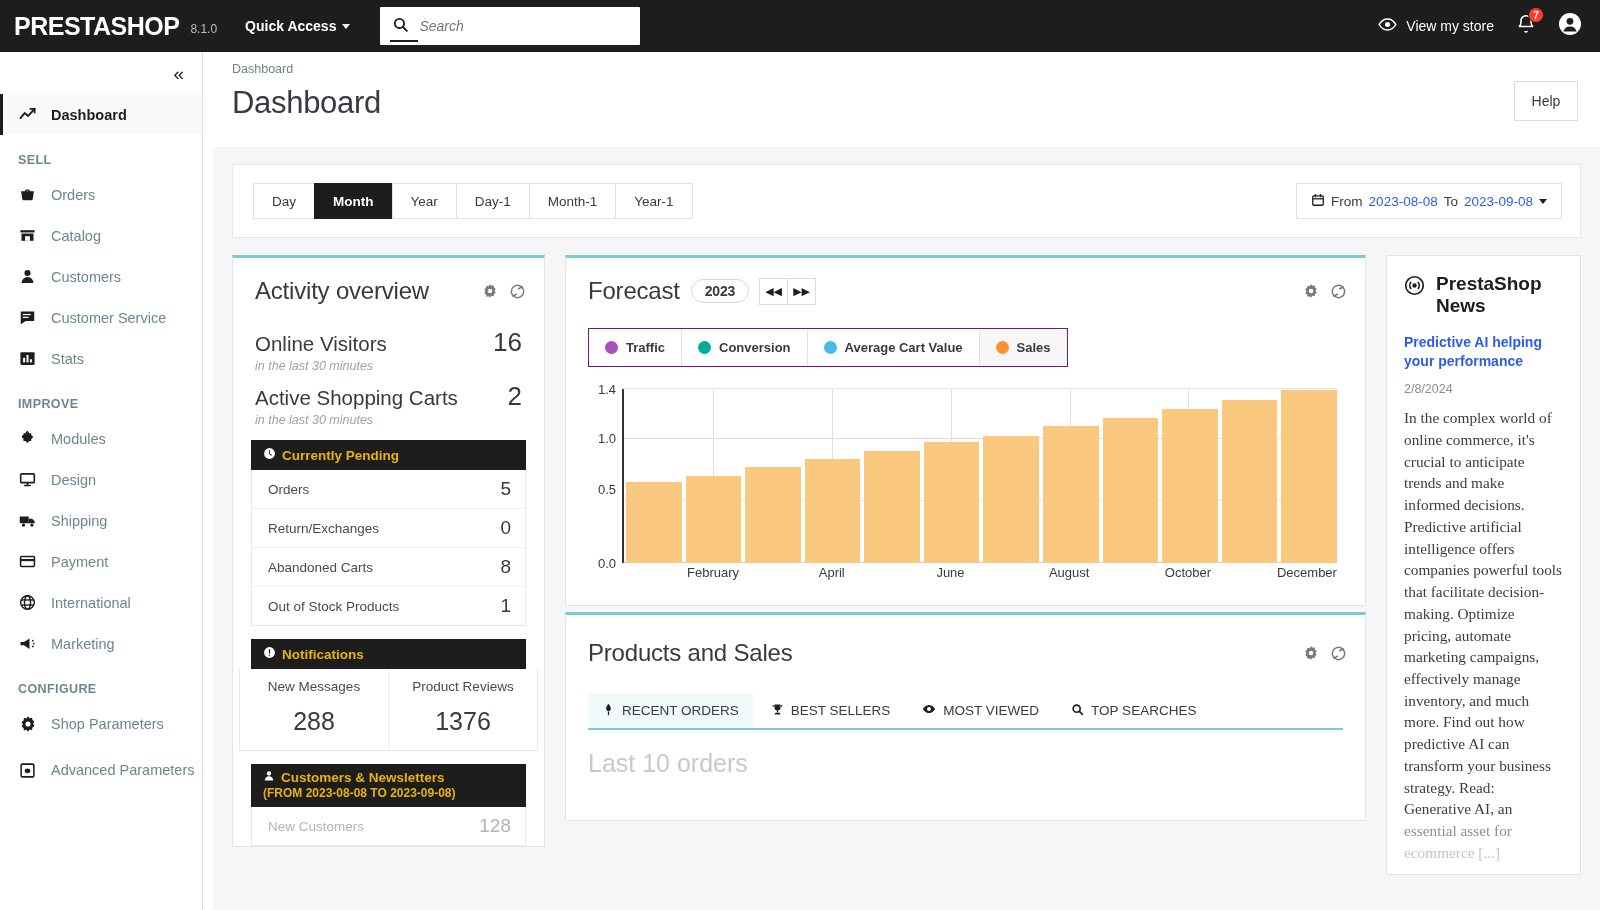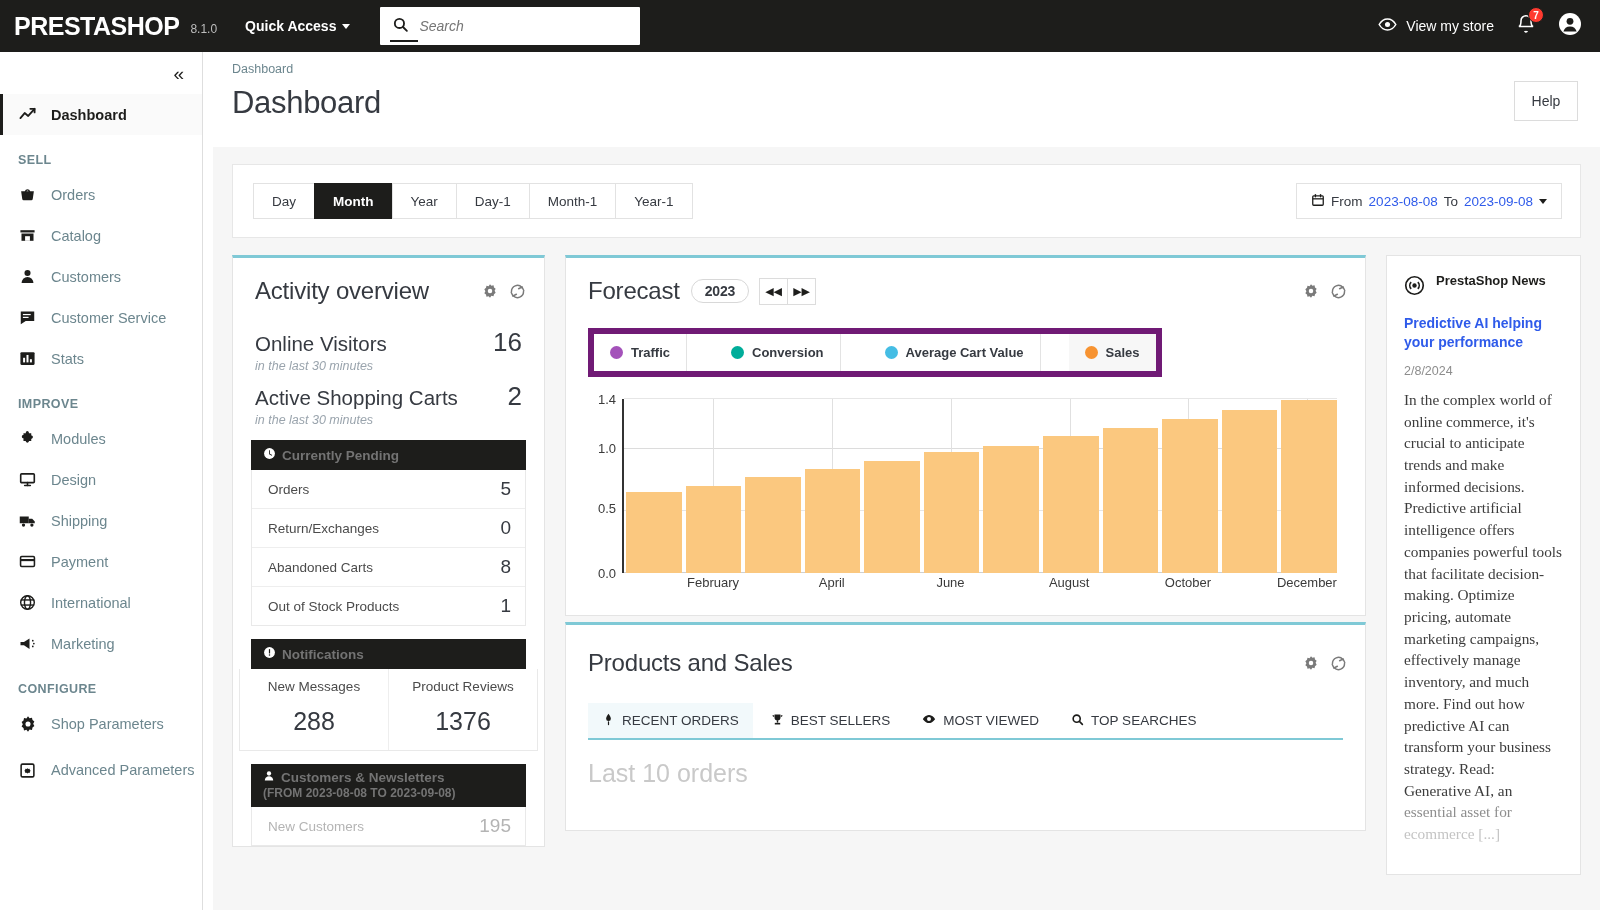--- a/index.html
+++ b/index.html
@@ -140,21 +140,21 @@
 
   
   .stat-row {
     display: flex; align-items: baseline; justify-content: space-between;
     padding: 0 22px;
   }
   .stat-label { font-size: 20.5px; color: #363a41; }
   .stat-value { font-size: 26px; color: #363a41; }
   .stat-sub { font-size: 12.5px; color: #9aa4ad; padding: 1px 22px 0 22px; font-style: italic; }
   .bar-head {
-    background: #1d1d1b; color: #737373; font-size: 13.5px; font-weight: 700;
+    background: #1d1d1b; color: #eab308; font-size: 13.5px; font-weight: 700;
     padding: 7px 12px; display: flex; align-items: center; gap: 6px;
     margin: 13px 18px 0 18px;
   }
   .bar-head.two-line { display:block; padding:6px 12px 7px 12px;}
   .bar-head .sub { font-size: 12px; font-weight: 700; display:block; padding-top:1px;}
   .list-box { margin: 0 18px; border: 1px solid #e9e9e9; border-top: 0; }
   .list-row {
     display: flex; justify-content: space-between; align-items: center;
     padding: 8px 14px 8px 16px; border-bottom: 1px solid #eeeeee;
     font-size: 13.5px; color: #4b4b4b;
@@ -174,21 +174,21 @@
     border: 1px solid #d8d8d8; border-radius: 14px; font-size: 14px;
     font-weight: 700; color: #363a41; padding: 3px 13px;
   }
   .nav-btns { display: flex; }
   .nav-btn {
     border: 1px solid #dcdcdc; background: #fff; width: 29px; height: 27px;
     display: flex; align-items: center; justify-content: center;
     cursor: pointer; margin-left: -1px; font-size: 11px; color: #1d1d1b;
   }
   .legend {
-    display: flex; margin: 23px 4px 0 22px; border: 6px solid #701a75; width: fit-content; gap: 28px;
+    display: flex; margin: 23px 4px 0 22px; border: 1px solid #701a75; width: fit-content;
   }
   .legend-item {
     display: flex; align-items: center; gap: 8px; font-size: 13px;
     color: #363a41; padding: 11px 16px; border-right: 1px solid #e3e3e3;
     cursor: pointer; font-weight:700;
   }
   .legend-item:last-child { border-right: 0; }
   .legend-item.sel { background: #f7f7f7; }
   .dot { width: 13px; height: 13px; border-radius: 50%; flex:0 0 13px;}
 
@@ -219,21 +219,21 @@
     display: flex; align-items: center; gap: 7px; font-size: 13.5px;
     color: #363a41; padding: 9px 14px; cursor: pointer;
   }
   .tab.active { background: #f2f9fb; }
   .tab-body { margin: 0 22px 0 22px; border-top: 2px solid #7fc9d6; padding-top: 19px; }
   .tab-body-title { font-size: 25px; color: #c9c9c9; }
 
   
   .news-card { background: #fff; border: 1px solid #e4e4e4; padding: 17px 17px 12px 17px; }
   .news-head {
-    display: flex; gap: 10px; font-size: 13px; color: #1d1d1b; font-weight: 700;
+    display: flex; gap: 10px; font-size: 19px; color: #1d1d1b; font-weight: 700;
     line-height: 1.18; align-items: flex-start;
   }
   .news-link {
     display: block; color: #2f5bea; font-size: 14px; font-weight: 700;
     line-height: 1.34; margin-top: 15px; text-decoration: none; cursor: pointer;
   }
   .news-date { font-size: 12.5px; color: #8d8d8d; margin-top: 12px; }
   .news-body {
     font-family: "Liberation Serif", serif;
     font-size: 15.3px; color: #3c3c3c; line-height: 1.42; margin-top: 11px;
@@ -586,21 +586,21 @@
                     <path d="M3.6 21a8.4 8.4 0 0116.8 0z"></path>
                 </svg>
               </span>
               <span>Customers &amp; Newsletters</span>
             </span>
             <span class="sub">(FROM 2023-08-08 TO 2023-09-08)</span>
           </div>
           <div class="list-box">
             <div class="list-row faded">
               <span>New Customers</span>
-              <span class="num">195</span>
+              <span class="num">128</span>
             </div>
           </div>
         </div>
       </div>
 
       <div class="col-mid">
 
         <div class="card" style="padding-bottom:20px">
           <div class="card-title">
             <span>Forecast</span>
@@ -642,21 +642,21 @@
             </div>
             <div class="legend-item sel">
               <span class="dot" id="dot3" style="background: rgb(247, 147, 49);"></span>
               <span>Sales</span>
             </div>
           </div>
 
           <div class="chart-wrap">
             <div id="ylabels">
                 <div class="y-axis-lbl" style="top: 174px;">0.0</div>
-                <div class="y-axis-lbl" style="top: 109px;">0.5</div>
+                <div class="y-axis-lbl" style="top: 100px;">0.5</div>
                 <div class="y-axis-lbl" style="top: 49px;">1.0</div>
                 <div class="y-axis-lbl" style="top: 0px;">1.4</div>
               </div>
             <div class="plot">
               <div id="gridlines">
                   <div class="gridline" style="bottom: 35.7143%;"></div>
                   <div class="gridline" style="bottom: 71.4286%; background: rgb(220, 220, 220);"></div>
                   <div class="gridline" style="bottom: 100%;"></div>
                 </div>
               <div id="vgrids">

